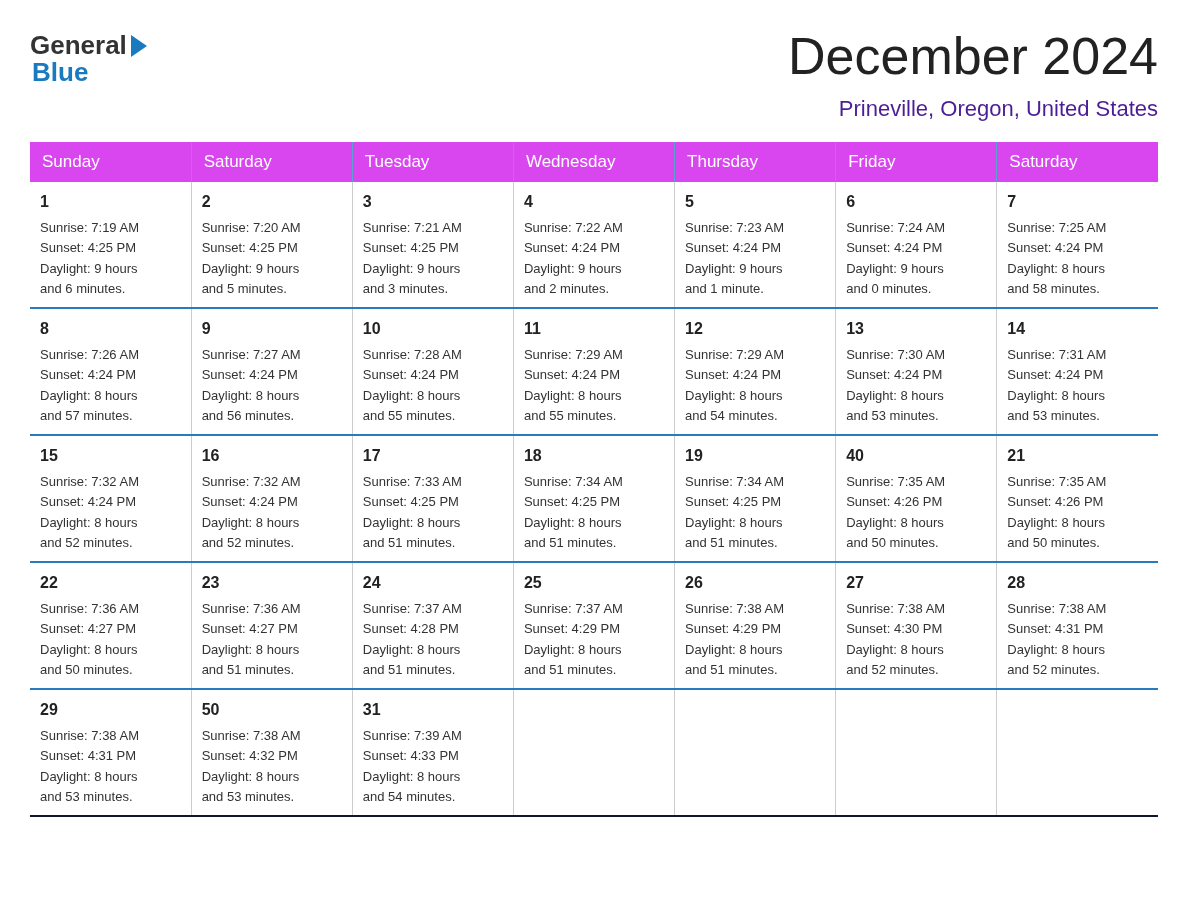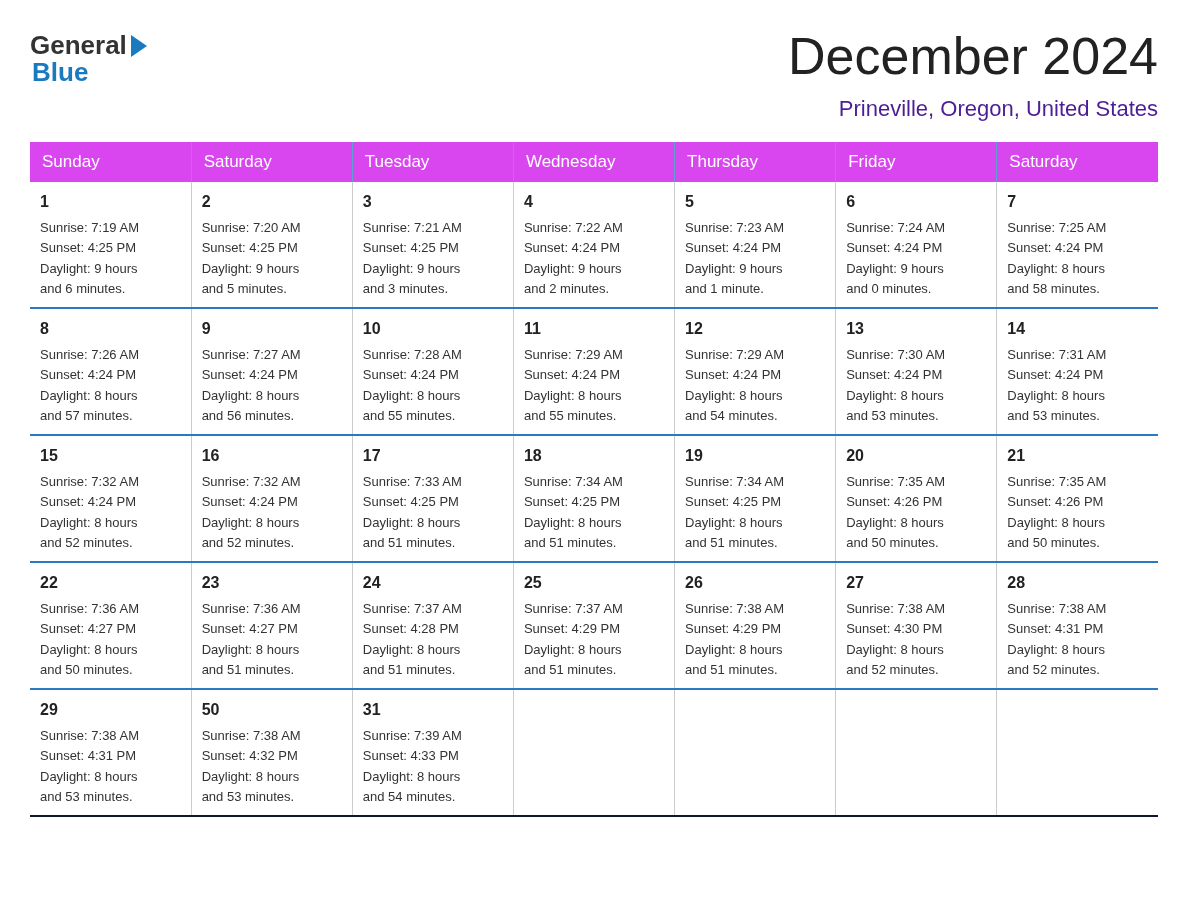--- a/index.html
+++ b/index.html
@@ -212,21 +212,21 @@
         </td>
         <td>
           <span class="day-number">18</span>
           <span class="day-info">Sunrise: 7:34 AM<br>Sunset: 4:25 PM<br>Daylight: 8 hours<br>and 51 minutes.</span>
         </td>
         <td>
           <span class="day-number">19</span>
           <span class="day-info">Sunrise: 7:34 AM<br>Sunset: 4:25 PM<br>Daylight: 8 hours<br>and 51 minutes.</span>
         </td>
         <td>
-          <span class="day-number">20</span>
+          <span class="day-number">40</span>
           <span class="day-info">Sunrise: 7:35 AM<br>Sunset: 4:26 PM<br>Daylight: 8 hours<br>and 50 minutes.</span>
         </td>
         <td>
           <span class="day-number">21</span>
           <span class="day-info">Sunrise: 7:35 AM<br>Sunset: 4:26 PM<br>Daylight: 8 hours<br>and 50 minutes.</span>
         </td>
       </tr>
       <tr>
         <td>
           <span class="day-number">22</span>

